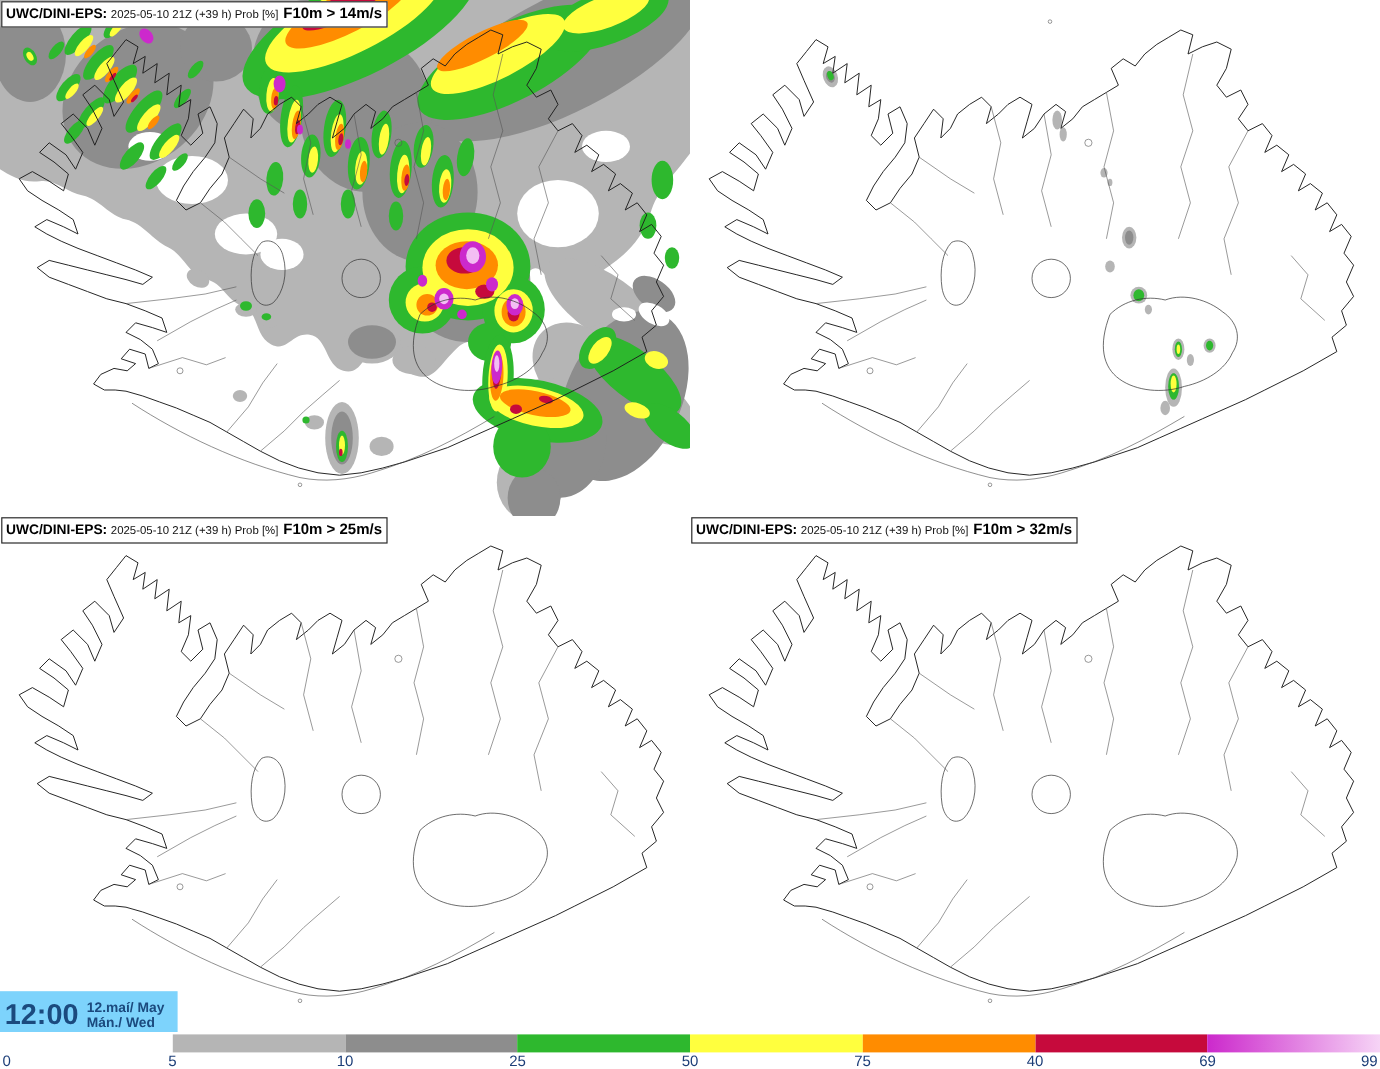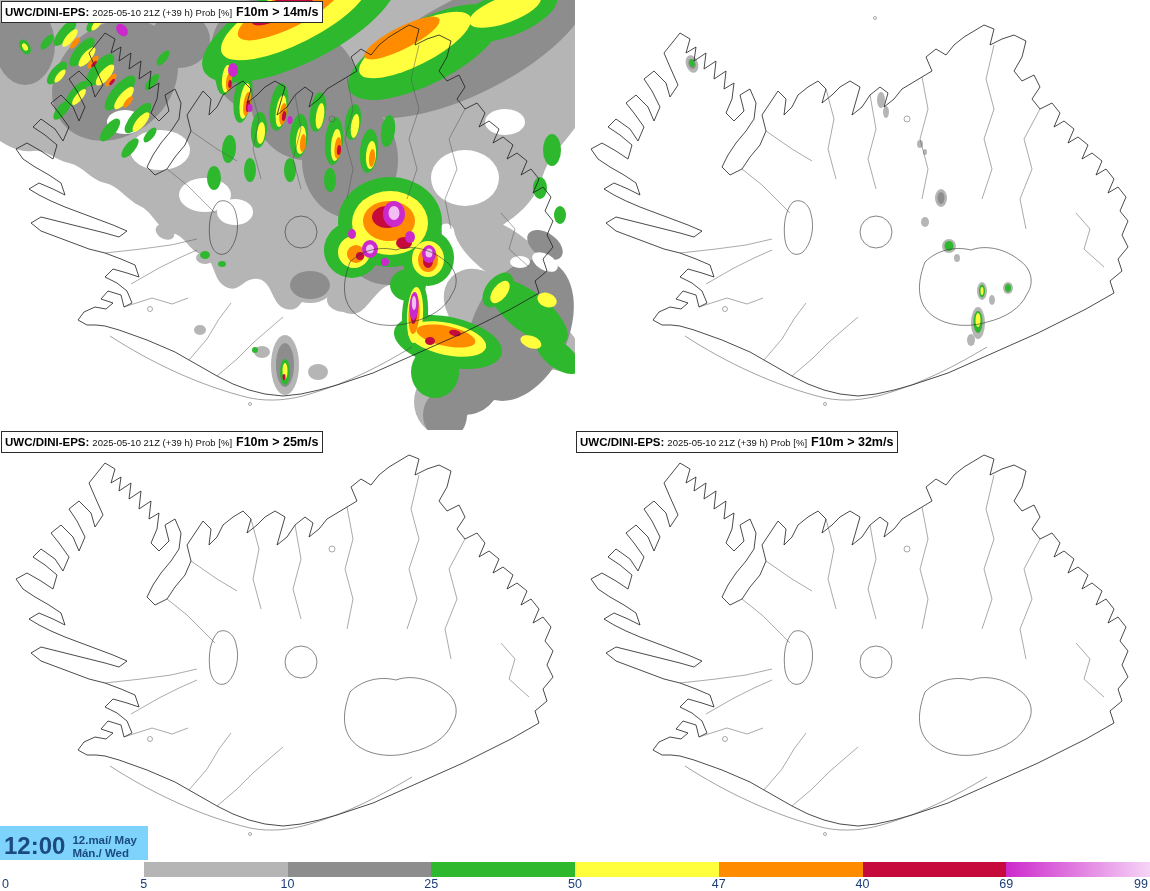--- a/index.html
+++ b/index.html
@@ -311,20 +311,20 @@
         <div class="cbseg" style="left: 718.75px; width: 143.75px; background: rgb(255, 140, 0);"></div>
         <div class="cbseg" style="left: 862.5px; width: 143.75px; background: rgb(198, 10, 60);"></div>
         <div class="cbseg" style="left: 1006.25px; width: 143.75px; background: linear-gradient(to right, rgb(204, 41, 204), rgb(246, 212, 246));"></div>
       </div>
     <div id="cblabels">
         <span style="left: 2px;">0</span>
         <span style="left: 143.75px; transform: translateX(-50%);">5</span>
         <span style="left: 287.5px; transform: translateX(-50%);">10</span>
         <span style="left: 431.25px; transform: translateX(-50%);">25</span>
         <span style="left: 575px; transform: translateX(-50%);">50</span>
-        <span style="left: 718.75px; transform: translateX(-50%);">47</span>
+        <span style="left: 718.75px; transform: translateX(-50%);">75</span>
         <span style="left: 862.5px; transform: translateX(-50%);">40</span>
         <span style="left: 1006.25px; transform: translateX(-50%);">69</span>
         <span style="right: 2px; left: auto;">99</span>
       </div>
   </div>
 
 </div>
 
 </body></html>

